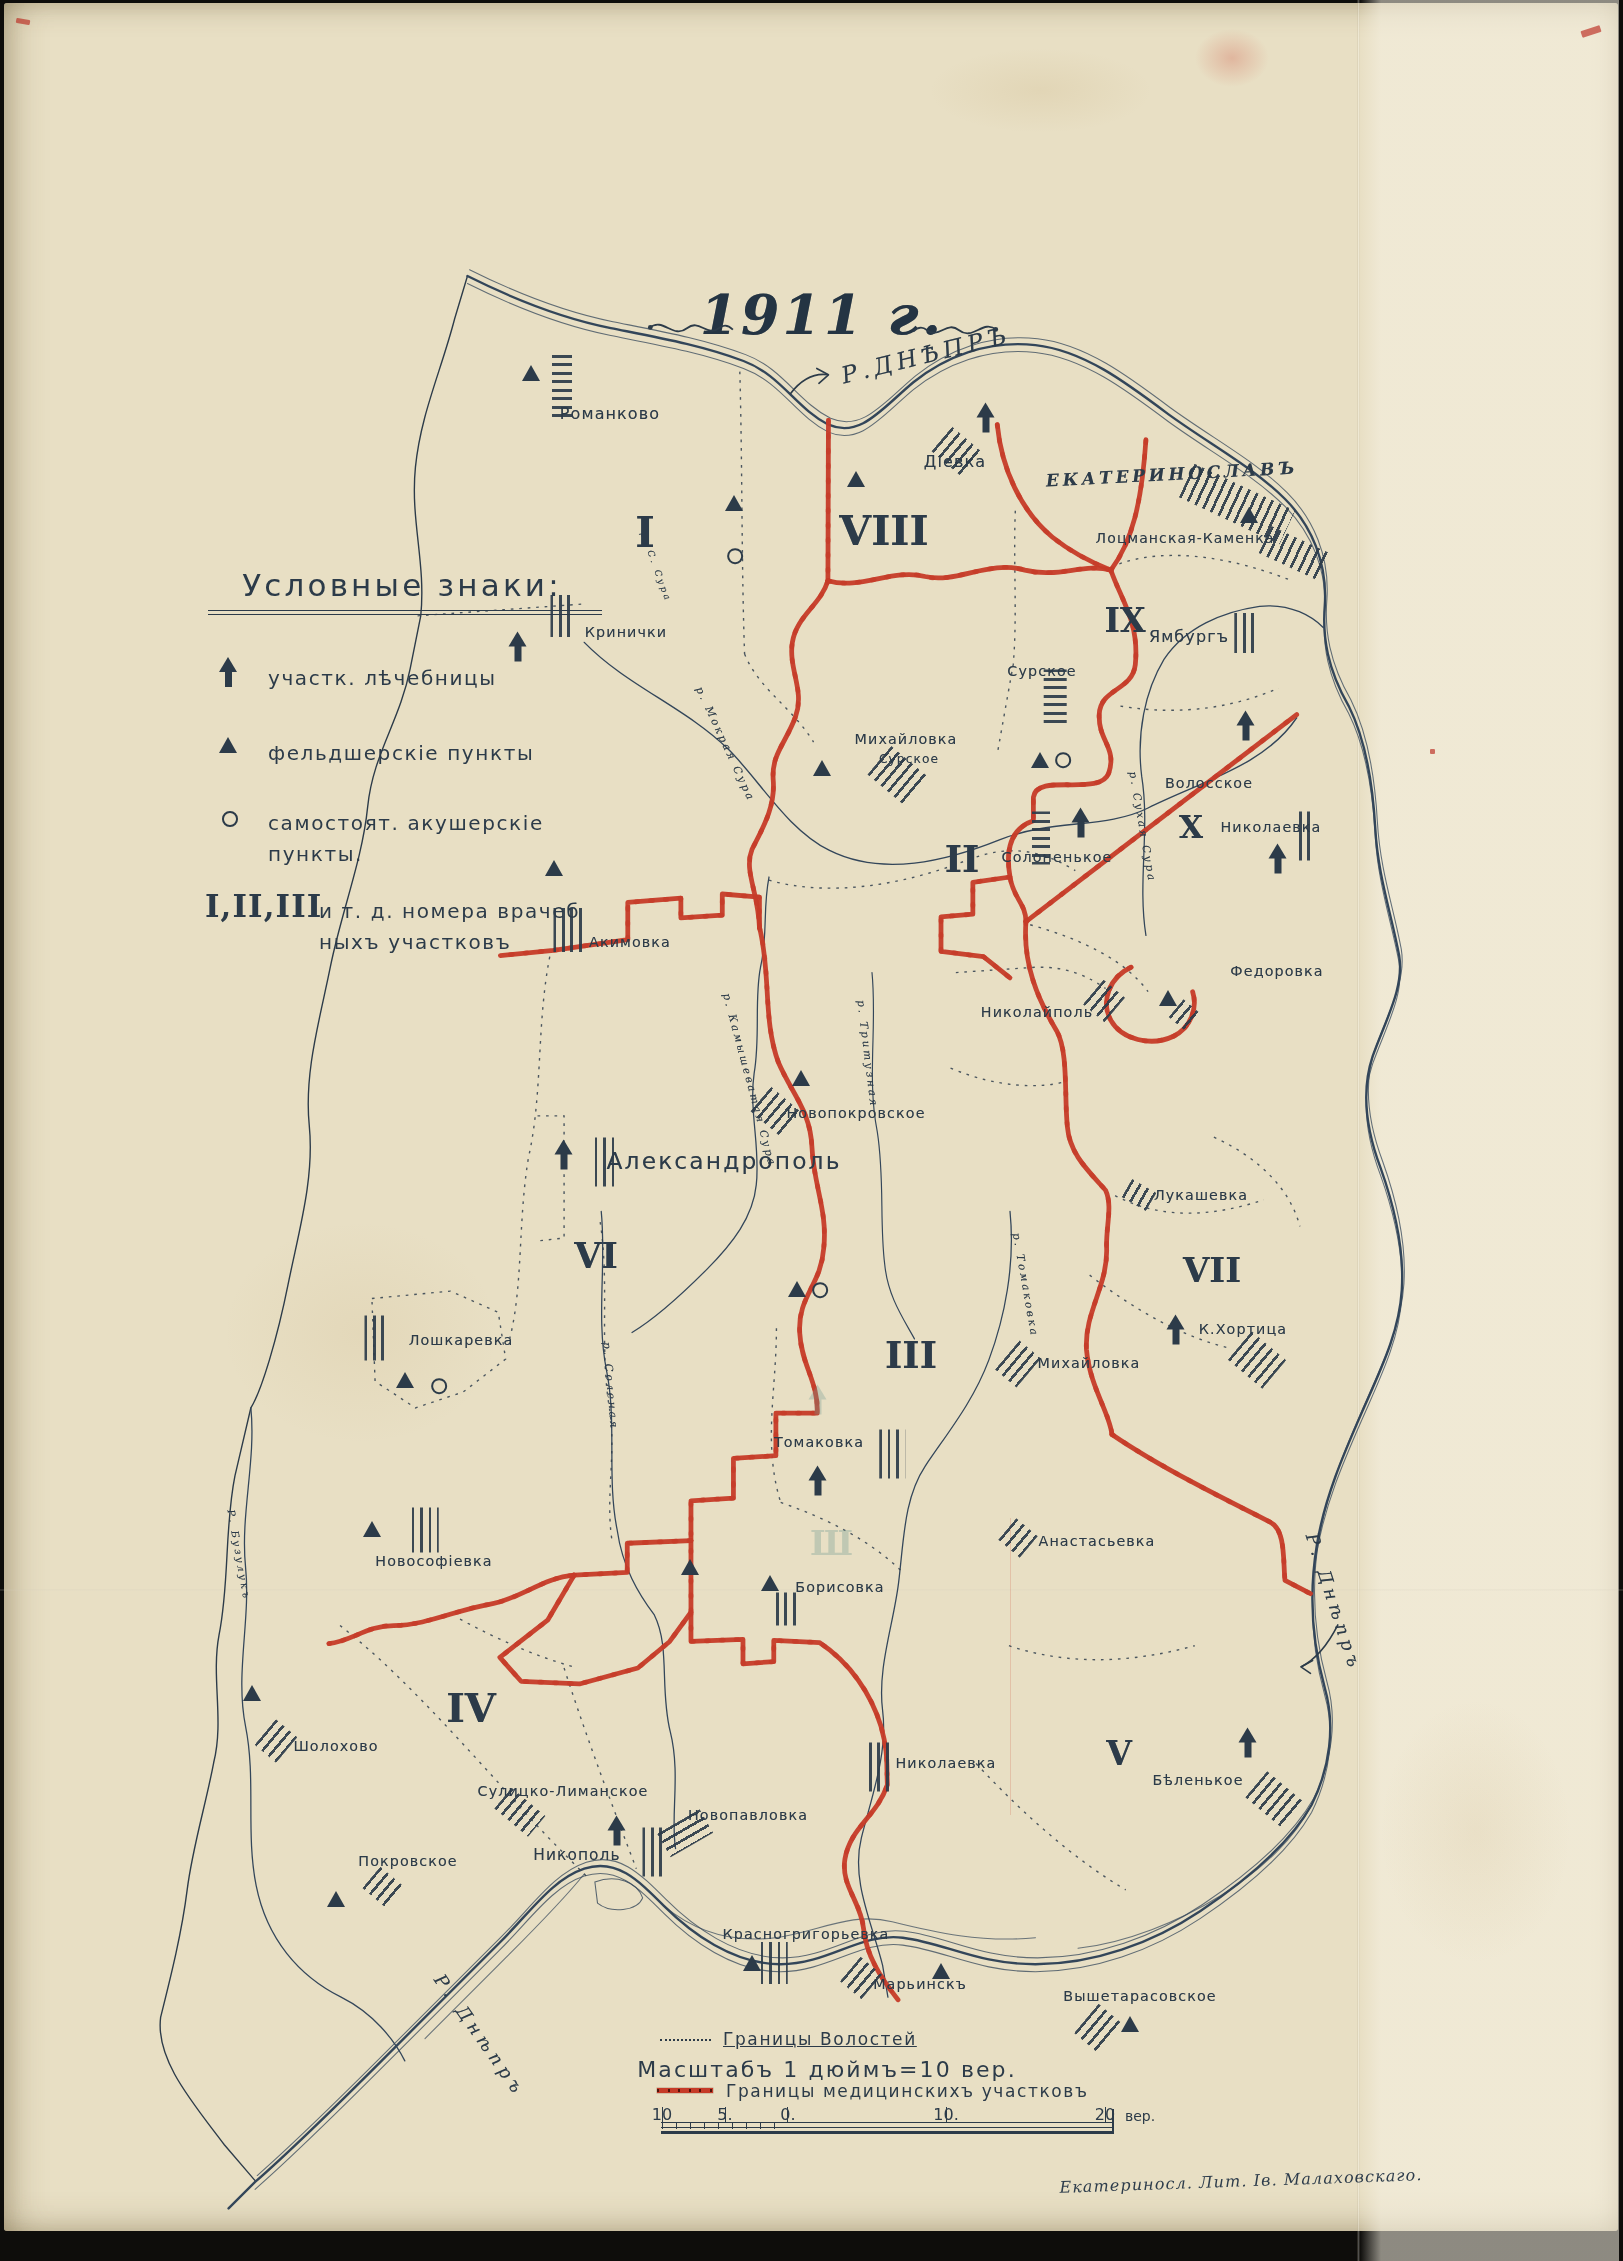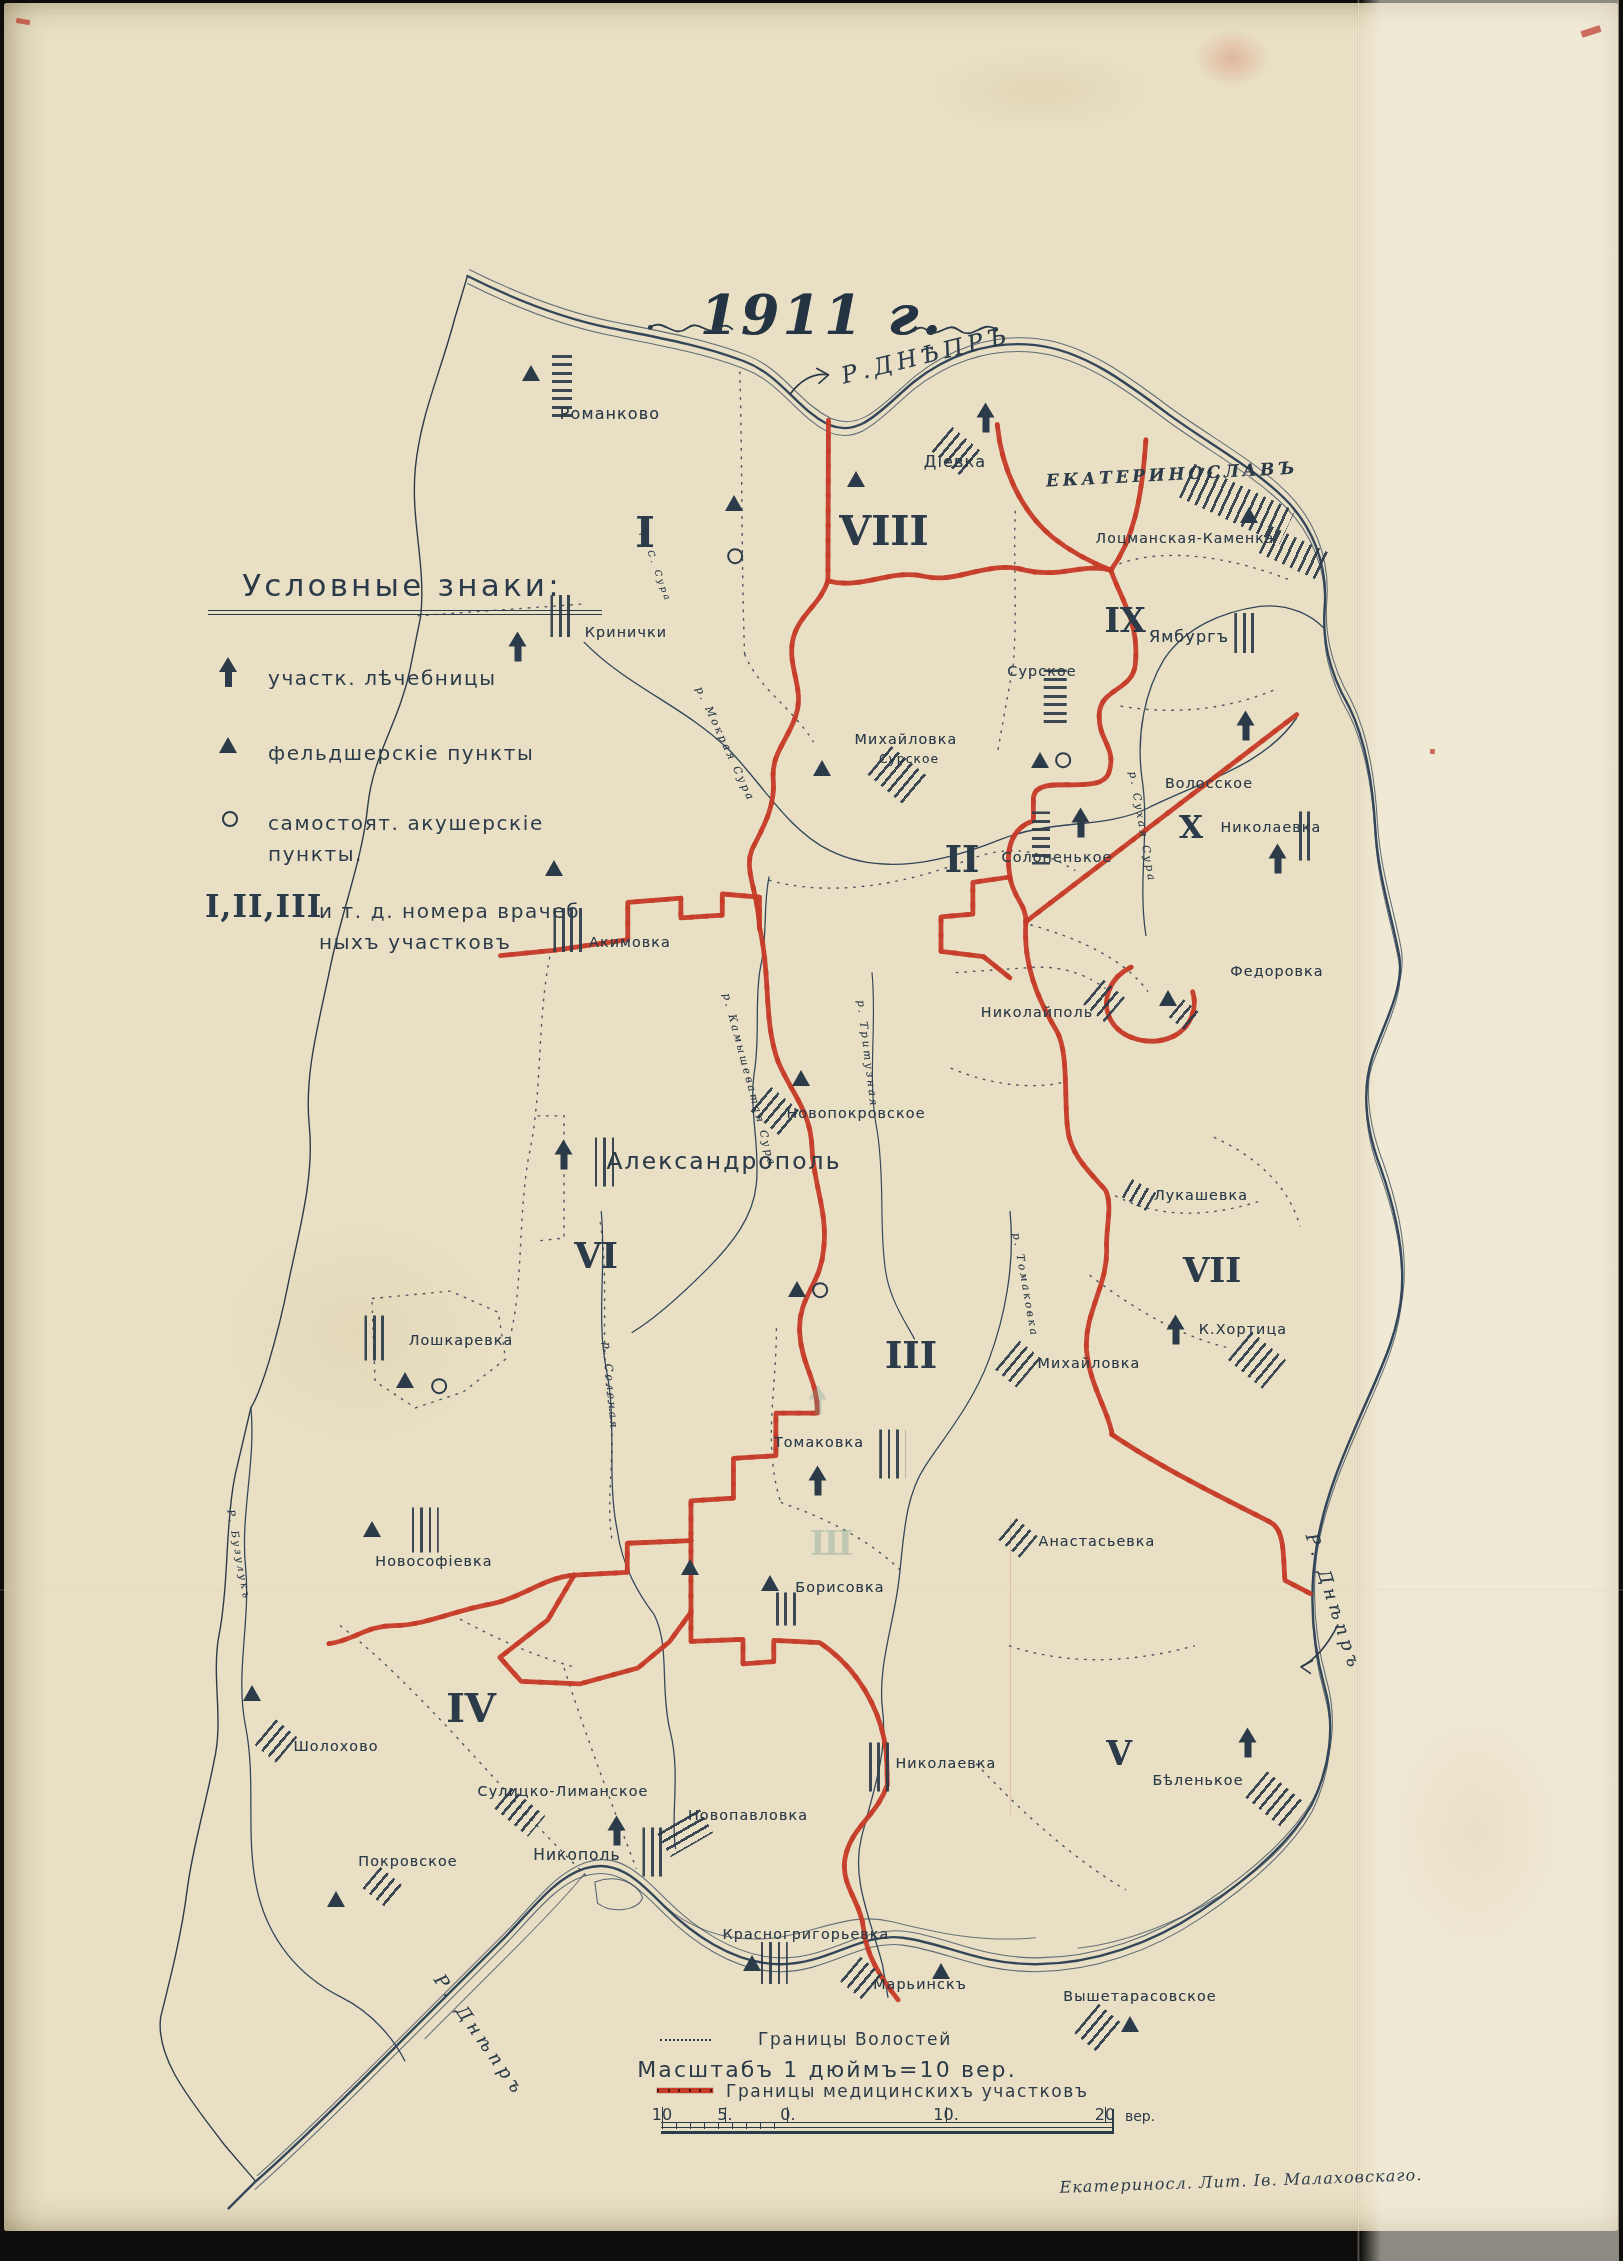--- a/index.html
+++ b/index.html
@@ -351,21 +351,21 @@
 
   <div class="mk mk-circle" style="left:222px;top:811px;position:absolute;"></div>
   <div class="legend-item-label" style="left:268px;top:808px;">самостоят. акушерскіе
 пункты.</div>
 
   <div class="legend-roman" style="left:205px;top:888px;">I,II,III</div>
   <div class="legend-item-label" style="left:319px;top:896px;">и т. д. номера врачеб
 ныхъ участковъ</div>
 
   <div class="bl-dotted" style="left:660px;top:2039px;"></div>
-  <div class="bl-label" style="left:758px;top:2029px;">Границы Волостей</div>
+  <div class="bl-label" style="left:723px;top:2029px;text-decoration:underline;">Границы Волостей</div>
   <div class="bl-red" style="left:657px;top:2088px;"></div>
   <div class="bl-label" style="left:726px;top:2081px;">Границы медицинскихъ участковъ</div>
 
   <div class="scale-caption" style="left:827px;top:2069px;">Масштабъ 1 дюймъ=10 вер.</div>
   <div id="scale-area">
     <div class="scale-line" style="left:661px;top:2122px;width:453px;height:1.1px;"></div>
     <div class="scale-line" style="left:661px;top:2127px;width:453px;height:1.1px;"></div>
     <div class="scale-line" style="left:661px;top:2131px;width:453px;height:2.7px;"></div>
     <div class="scale-minor" style="left:662px;top:2122px;width:126px;"></div>
     <div class="scale-line" style="left:1112px;top:2109px;width:1.6px;height:24.4px;"></div>

